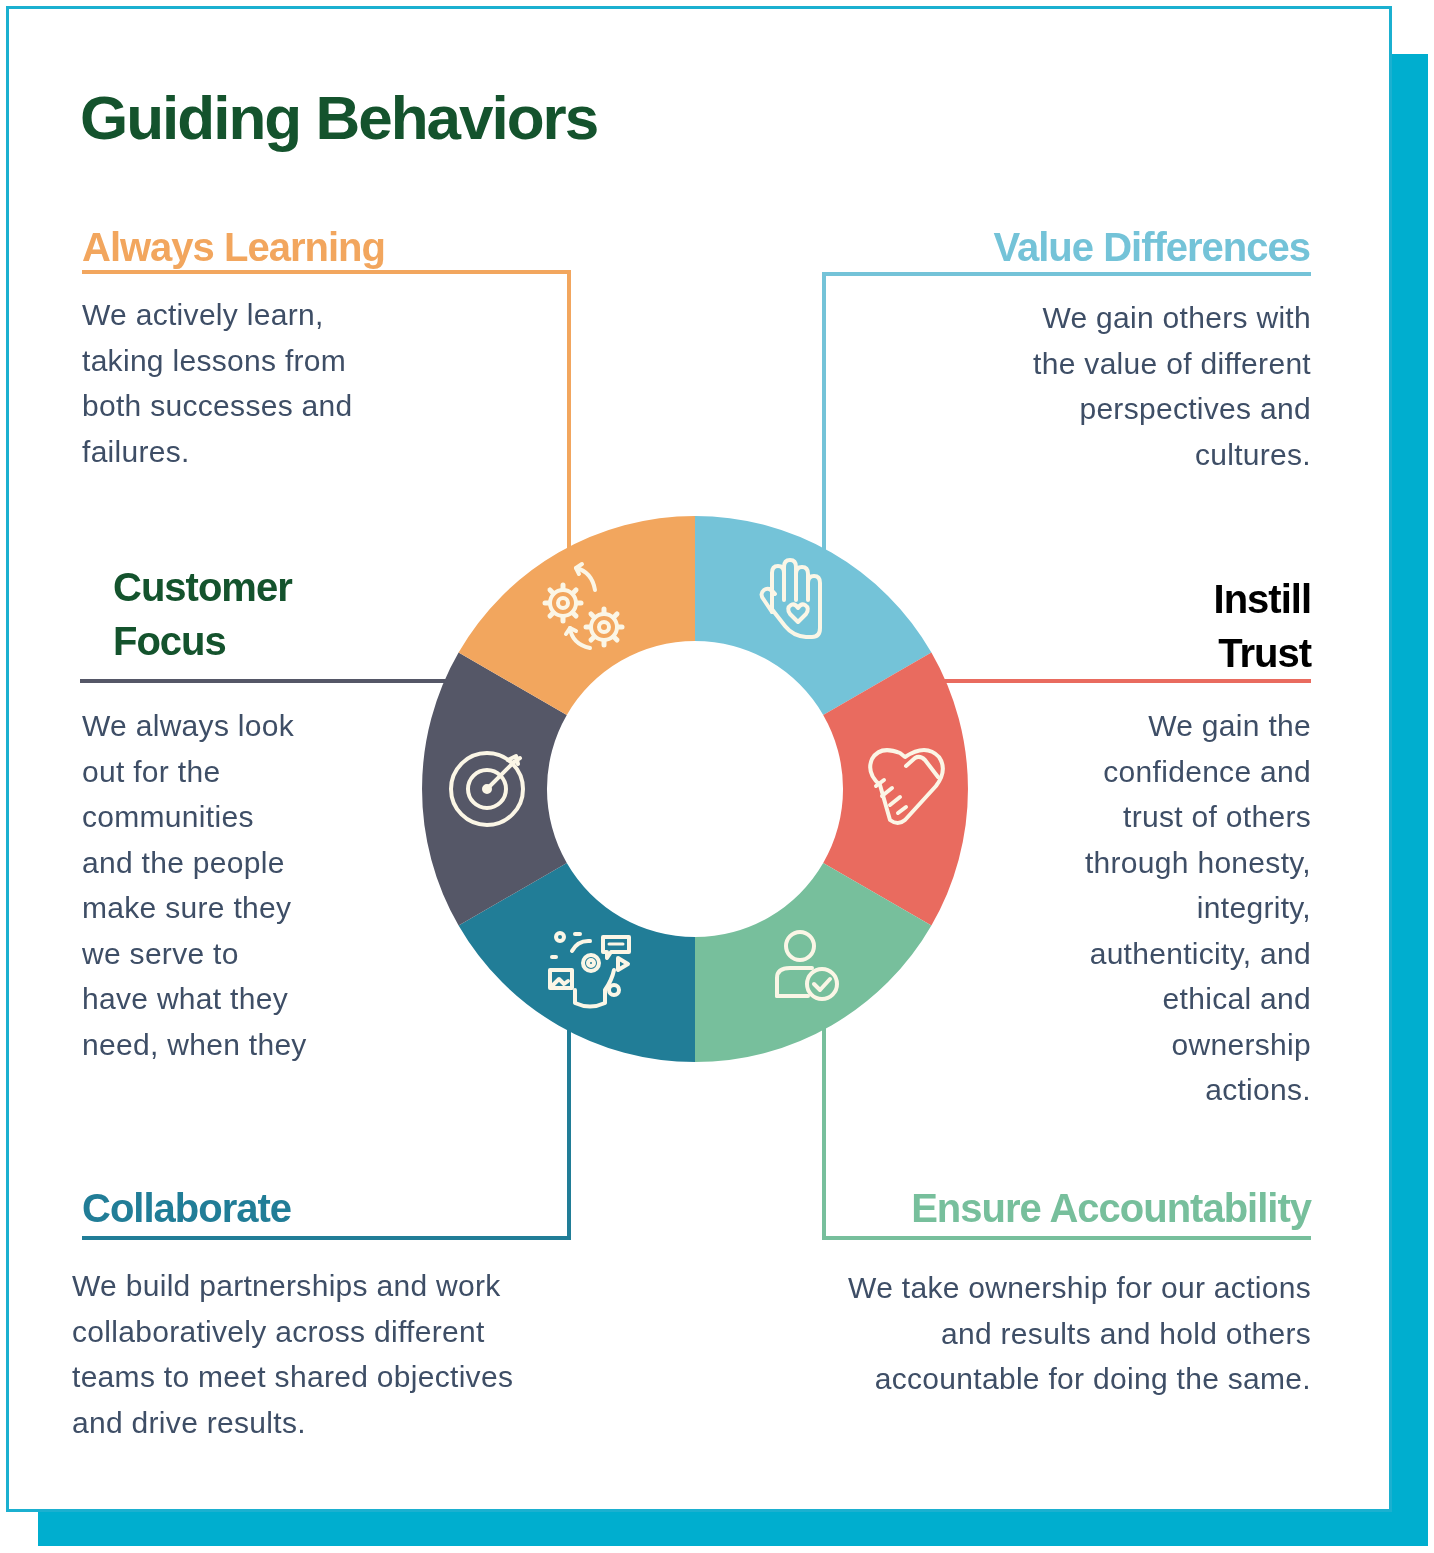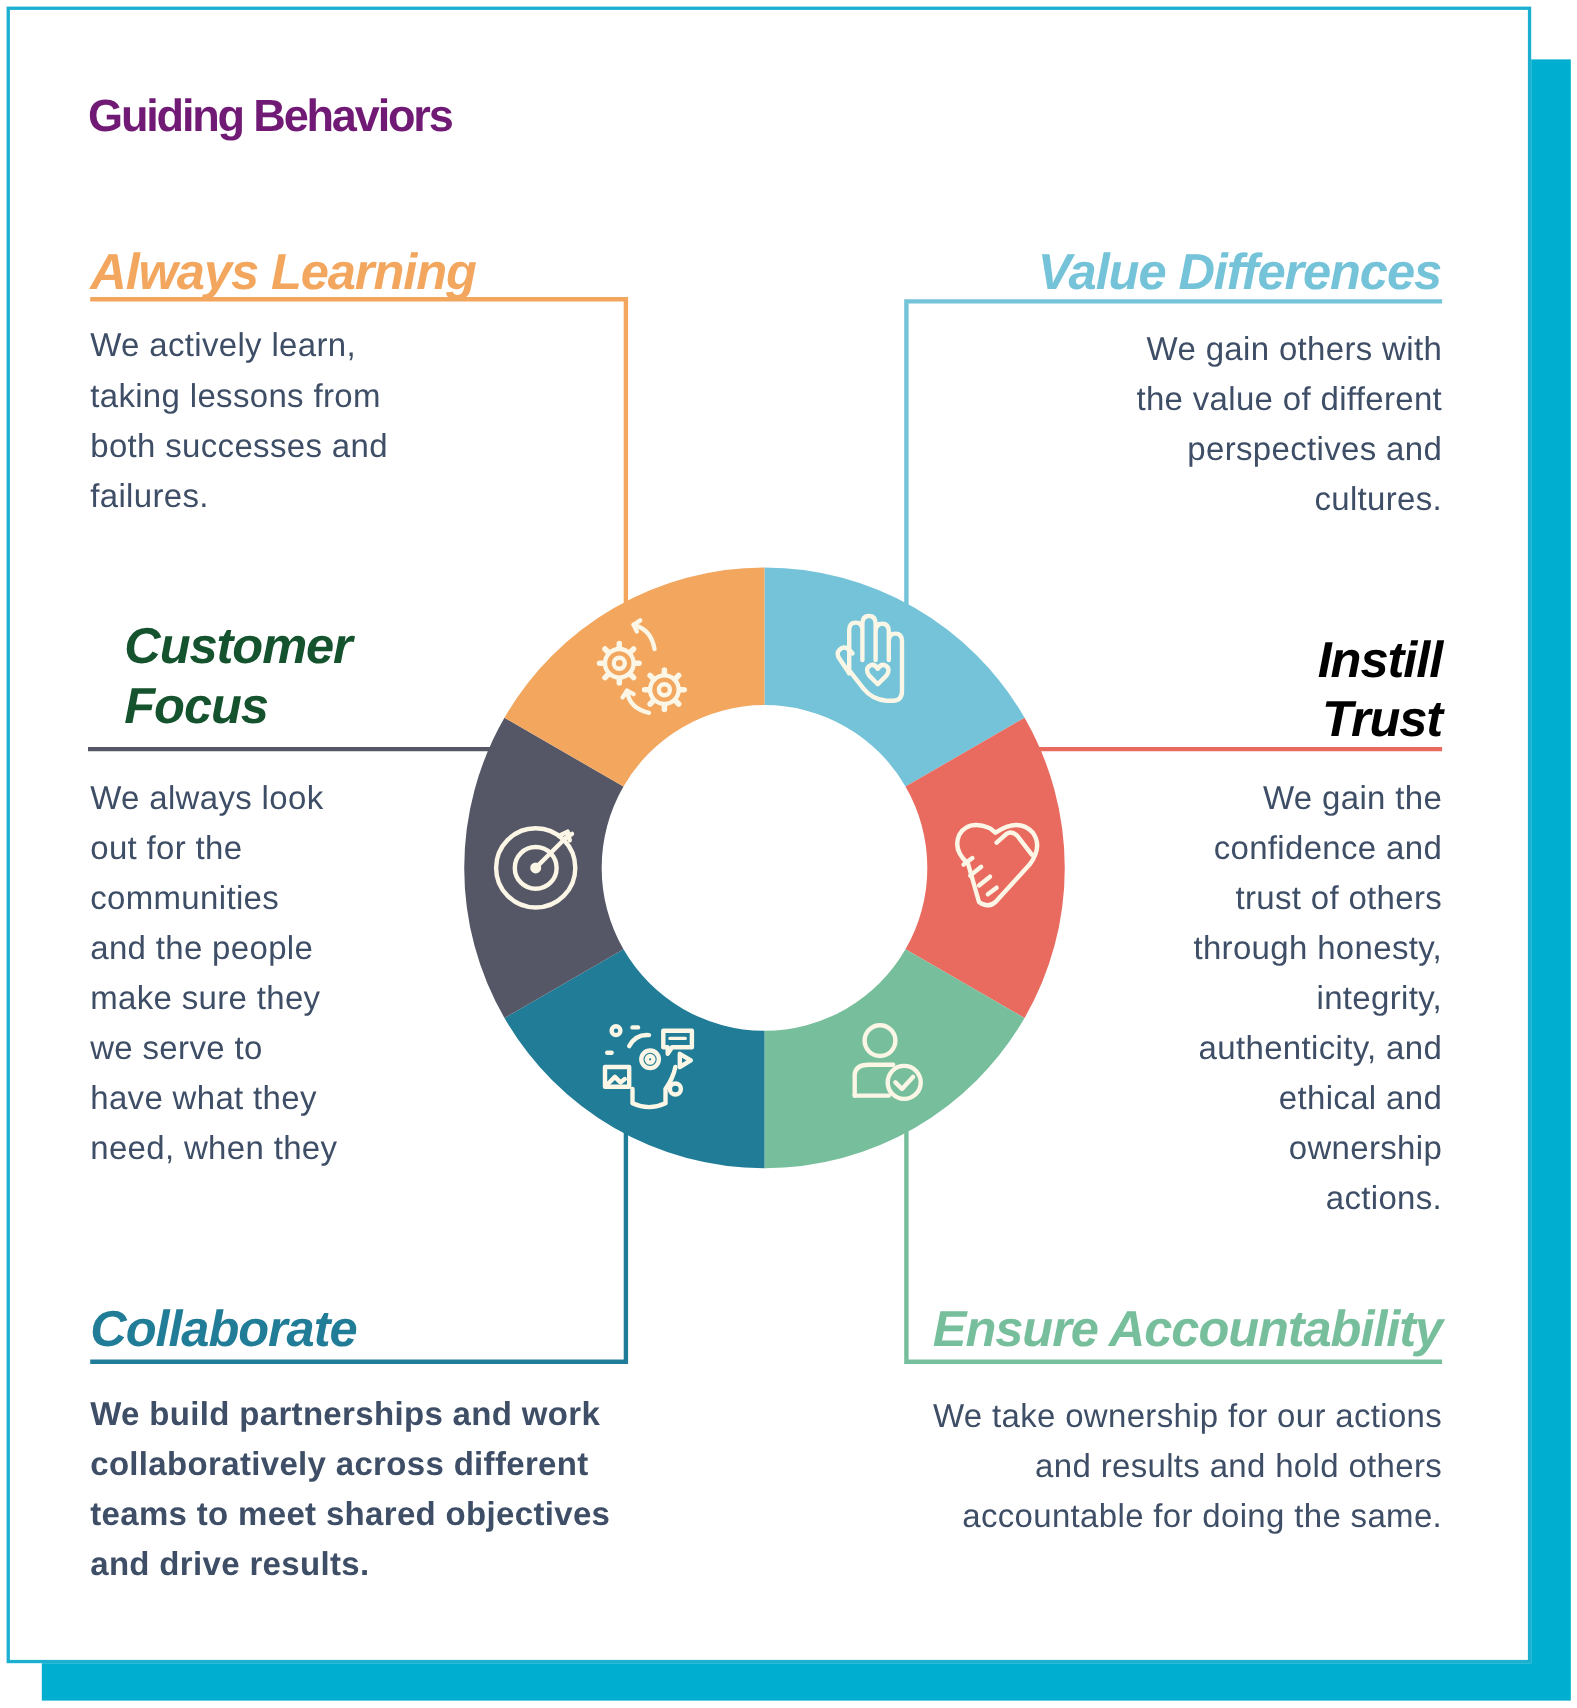--- a/index.html
+++ b/index.html
@@ -1,21 +1,21 @@
 <!DOCTYPE html>
 <html><head>
 <meta charset="utf-8">
 <style>
   html,body{margin:0;padding:0;background:#fff;}
   body{width:1434px;height:1553px;position:relative;overflow:hidden;font-family:"Liberation Sans",sans-serif;}
   .shadow{position:absolute;left:38px;top:54px;width:1390px;height:1492px;background:#00AECF;}
   .card{position:absolute;left:6px;top:6px;width:1386px;height:1506px;background:#fff;border:3px solid #1BB0D0;box-sizing:border-box;}
   .abs{position:absolute;}
-  .title{left:80px;top:82px;font-size:41px;font-weight:bold;color:#701a75;letter-spacing:-2px;}
-  .head{font-size:46px;font-weight:bold;letter-spacing:-1px;line-height:54px;white-space:nowrap;font-style:italic;}
+  .title{left:80px;top:82px;font-size:62px;font-weight:bold;color:#14532d;letter-spacing:-2px;}
+  .head{font-size:40px;font-weight:bold;letter-spacing:-1px;line-height:54px;white-space:nowrap;}
   .body{font-size:30px;color:#3E4E66;line-height:45.5px;letter-spacing:0.3px;}
   .right{text-align:right;}
   svg{position:absolute;left:0;top:0;}
 </style>
 </head>
 <body>
 
 <div class="shadow"></div>
 <div class="card"></div>
 
@@ -157,21 +157,21 @@
   <div>trust of others</div>
   <div>through honesty,</div>
   <div>integrity,</div>
   <div>authenticity, and</div>
   <div>ethical and</div>
   <div>ownership</div>
   <div>actions.</div>
 </div>
 
 <div class="abs head" style="left:82px;top:1181px;color:#217D97;">Collaborate</div>
-<div class="abs body" style="left:82px;top:1263px;font-weight:bold;">
+<div class="abs body" style="left:72px;top:1263px;">
   <div>We build partnerships and work</div>
   <div>collaboratively across different</div>
   <div>teams to meet shared objectives</div>
   <div>and drive results.</div>
 </div>
 
 <div class="abs head right" style="right:123px;top:1181px;color:#77BF9C;">Ensure Accountability</div>
 <div class="abs body right" style="right:123px;top:1265px;">
   <div>We take ownership for our actions</div>
   <div>and results and hold others</div>

